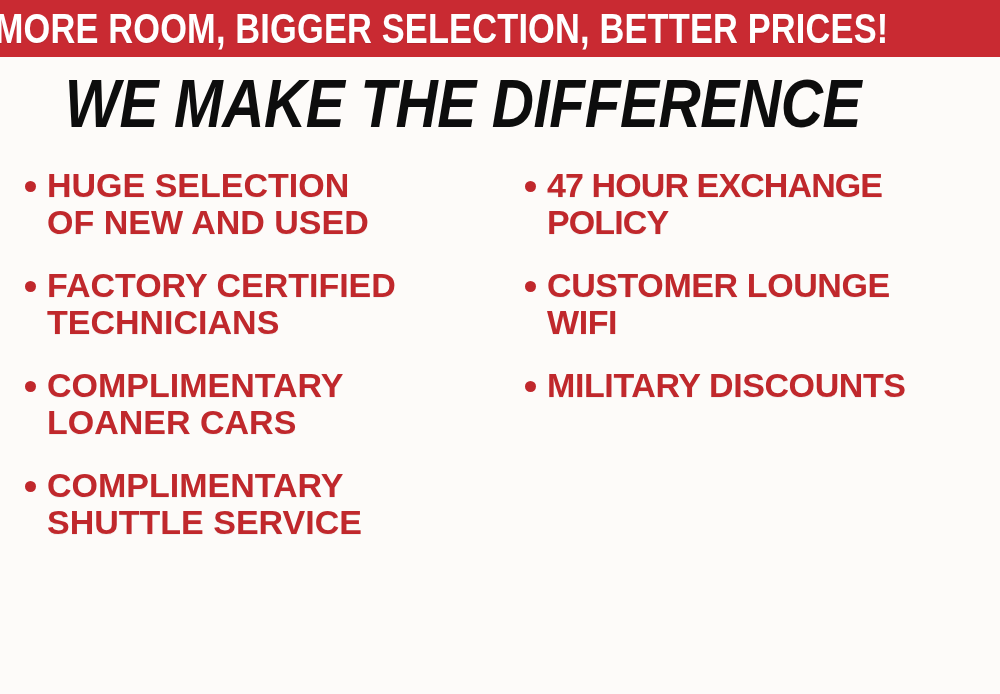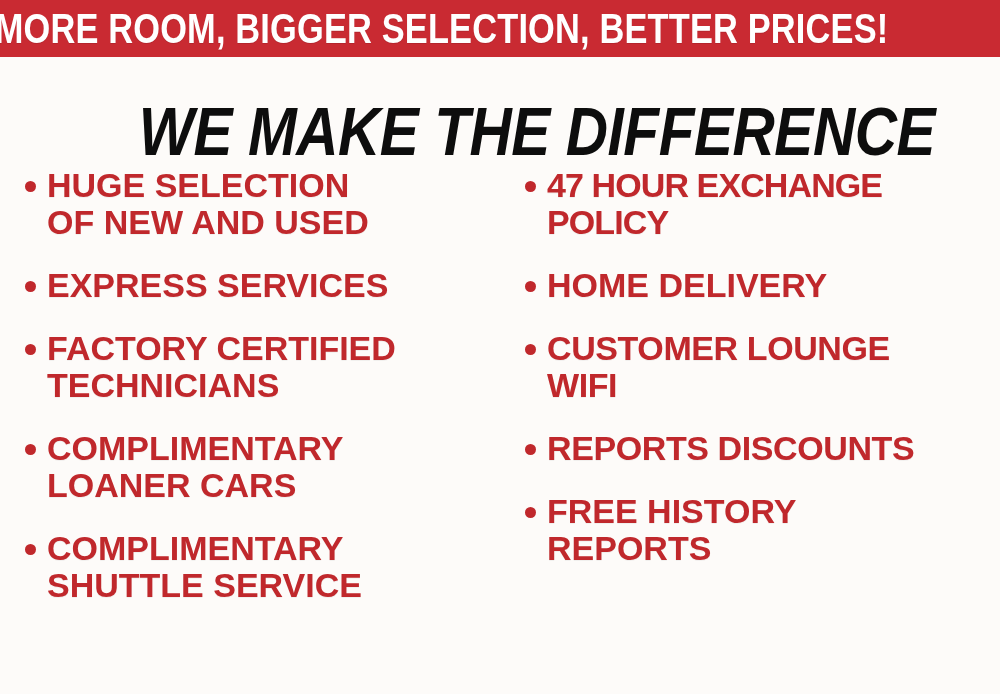--- a/index.html
+++ b/index.html
@@ -49,22 +49,21 @@
 
   
   #headline-wrap {
     position: absolute;
     left: 0;
     top: 64px;
     width: 1000px;
     height: 78px;
     display: flex;
     align-items: center;
-    justify-content: flex-end;
-    margin-top: 28px;
+    justify-content: flex-start;
   }
   #headline {
     color: #0d0d0d;
     font-family: "Liberation Sans Narrow", "Liberation Sans", sans-serif;
     font-weight: bold;
     font-style: italic;
     font-size: 68px;
     line-height: 68px;
     letter-spacing: -0.5px;
     white-space: nowrap;
@@ -136,24 +135,20 @@
   <div id="columns">
 
     <div class="column" id="column-left">
       <div class="bullet-item">
         <span class="bullet-dot"></span>
         <div class="bullet-text">HUGE SELECTION
 OF NEW AND USED</div>
       </div>
       <div class="bullet-item">
         <span class="bullet-dot"></span>
-        <div class="bullet-text">EXPRESS SERVICES</div>
-      </div>
-      <div class="bullet-item">
-        <span class="bullet-dot"></span>
         <div class="bullet-text">FACTORY CERTIFIED
 TECHNICIANS</div>
       </div>
       <div class="bullet-item">
         <span class="bullet-dot"></span>
         <div class="bullet-text">COMPLIMENTARY
 LOANER CARS</div>
       </div>
       <div class="bullet-item">
         <span class="bullet-dot"></span>
@@ -161,34 +156,25 @@
 SHUTTLE SERVICE</div>
       </div>
     </div>
 
     <div class="column" id="column-right">
       <div class="bullet-item tight">
         <span class="bullet-dot"></span>
         <div class="bullet-text">47 HOUR EXCHANGE
 POLICY</div>
       </div>
-      <div class="bullet-item">
-        <span class="bullet-dot"></span>
-        <div class="bullet-text">HOME DELIVERY</div>
-      </div>
       <div class="bullet-item wide">
         <span class="bullet-dot"></span>
         <div class="bullet-text">CUSTOMER LOUNGE
 WIFI</div>
       </div>
       <div class="bullet-item wide">
         <span class="bullet-dot"></span>
-        <div class="bullet-text">REPORTS DISCOUNTS</div>
-      </div>
-      <div class="bullet-item">
-        <span class="bullet-dot"></span>
-        <div class="bullet-text">FREE HISTORY
-REPORTS</div>
+        <div class="bullet-text">MILITARY DISCOUNTS</div>
       </div>
     </div>
 
   </div>
 </div>
 
 </body></html>

